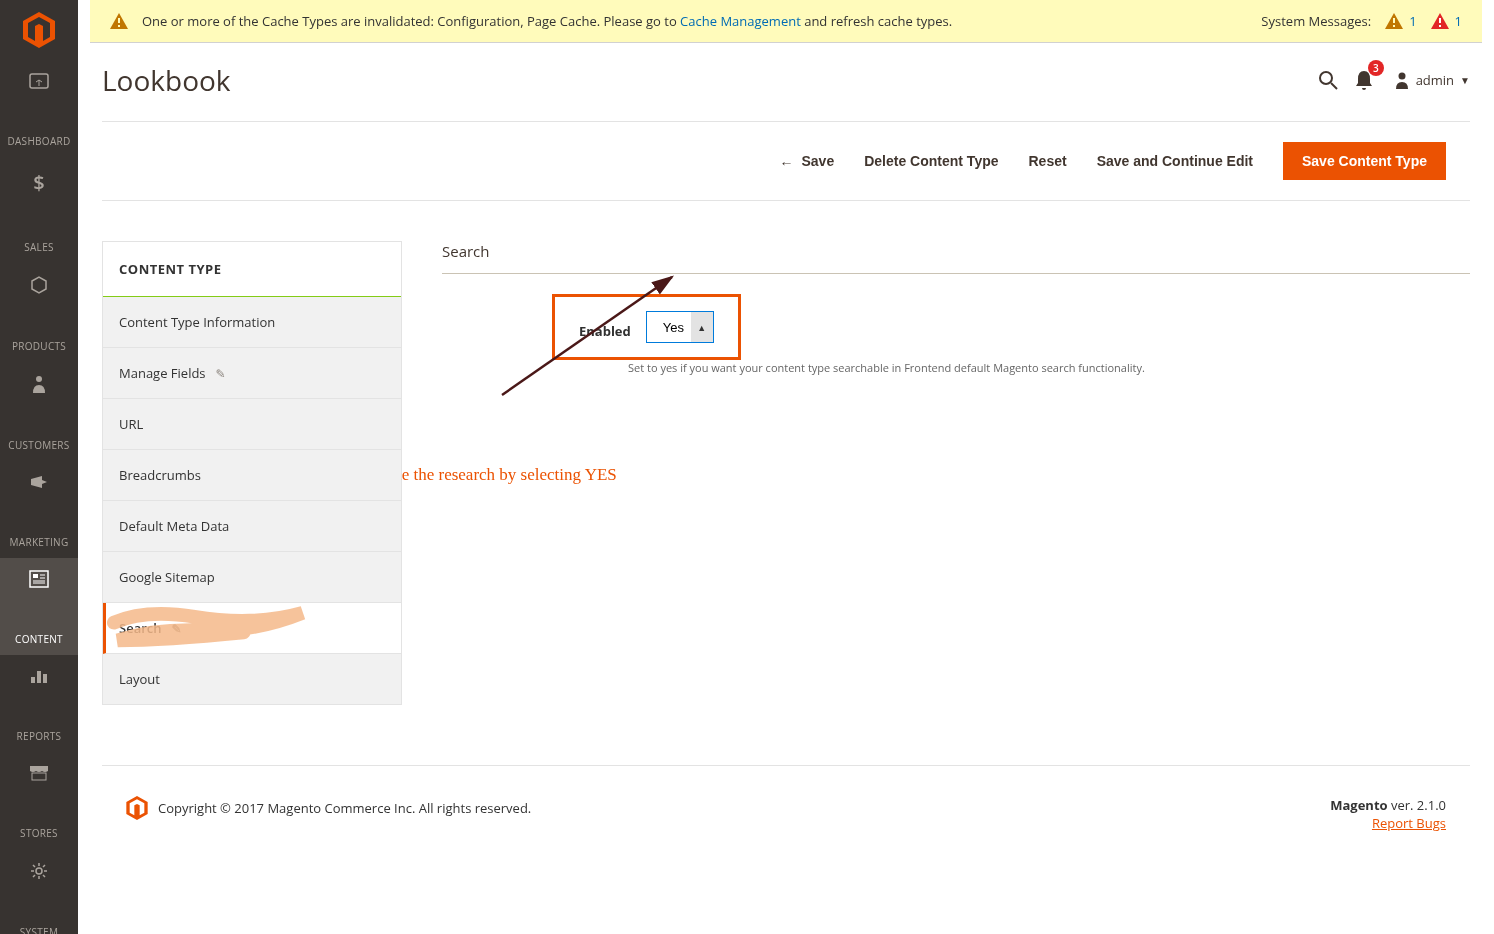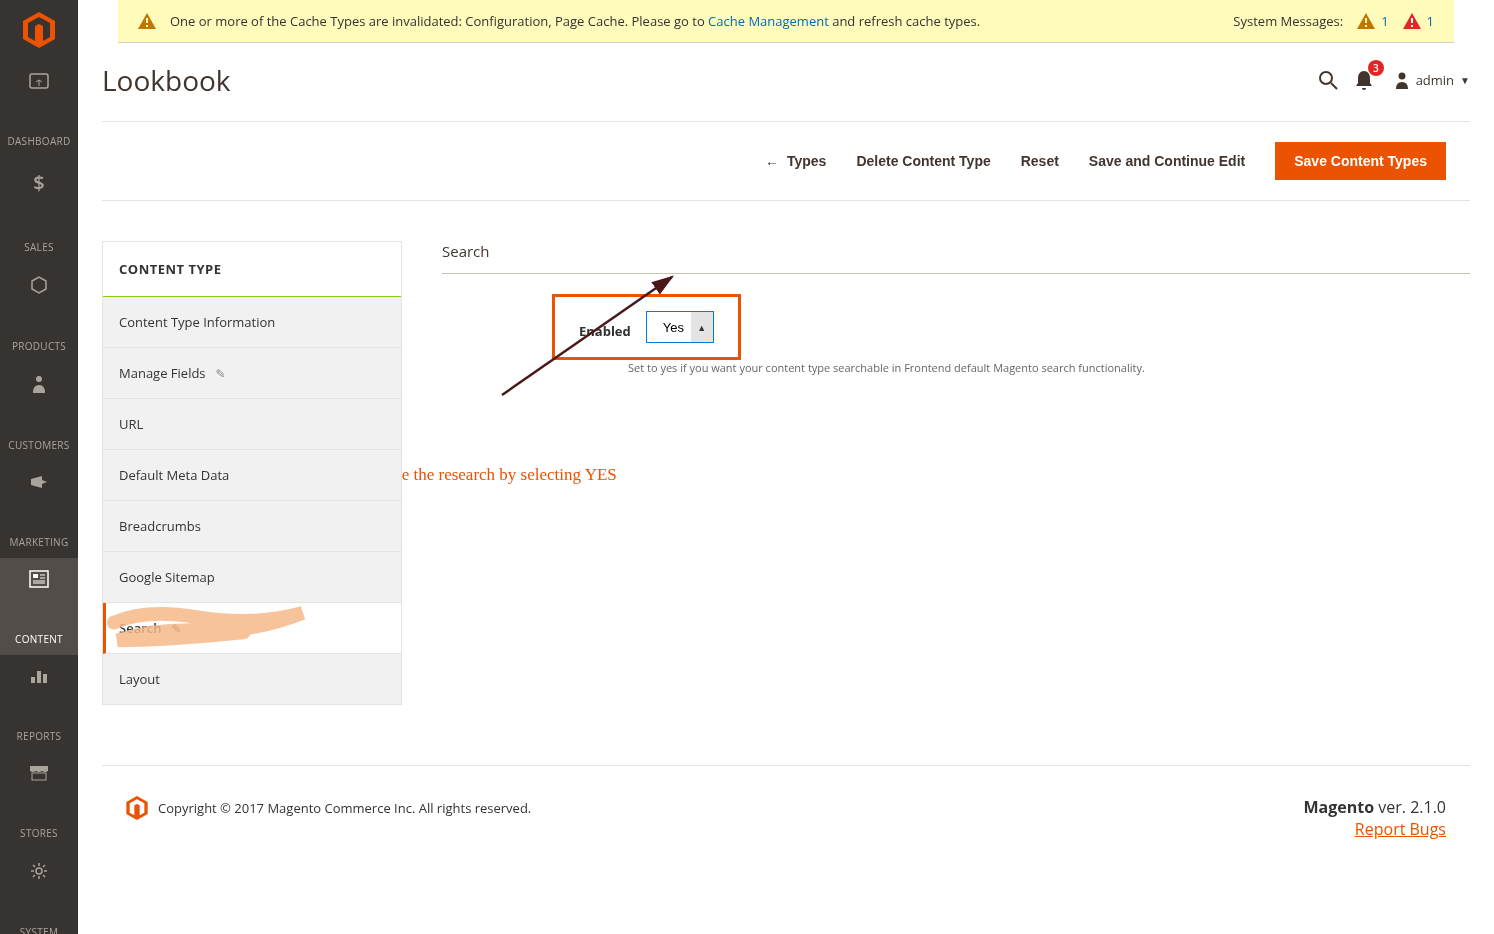--- a/index.html
+++ b/index.html
@@ -10,21 +10,21 @@
     .sidebar { width: 78px; background: #373330; display: flex; flex-direction: column; align-items: center; }
     .logo { width: 78px; height: 60px; display: flex; align-items: center; justify-content: center; }
     .sidebar-item { width: 78px; padding: 12px 0 10px; display: flex; flex-direction: column; align-items: center; cursor: pointer; color: #aaa49d; gap: 40px; }
     .sidebar-item.active { background: #524d49; color: #fff; }
     .sidebar-item .lbl { font-size: 10px; margin-top: 5px; letter-spacing: 0.3px; text-align: center; line-height: 1.2; }
 
     
     .main { flex: 1; background: #fff; }
 
     
-    .msgbar { background: #fffbbb; border-bottom: 1px solid #d1d1d1; padding: 12px 20px; display: flex; align-items: center; margin: 0 40px; }
+    .msgbar { background: #fffbbb; border-bottom: 1px solid #d1d1d1; padding: 12px 20px; display: flex; align-items: center; margin: 0 12px; }
     .msg-left { display: flex; align-items: center; flex: 1; }
     .warn-tri { color: #c07600; margin-right: 14px; font-size: 18px; display:inline-flex; }
     .msgbar .text { color: #333; font-size: 13px; }
     .msgbar a { color: #006bb4; text-decoration: none; }
     .msg-right { display: flex; align-items: center; gap: 14px; }
     .sys-label { color: #333; }
     .sys-chip { display: flex; align-items: center; gap: 6px; color: #006bb4; }
     .sys-chip .warn-tri { margin-right: 0; }
 
     
@@ -59,21 +59,21 @@
     .select-wrap { position: relative; }
     .select { appearance: none; border: 1px solid #007bdb; background: #fff; padding: 5px 28px 5px 16px; font-size: 13px; height: 32px; }
     .select-caret { position: absolute; right: 1px; top: 1px; bottom: 1px; width: 22px; background: #e3e3e3; display: flex; align-items: center; justify-content: center; pointer-events: none; font-size:9px; }
     .field-help { font-size: 11px; color: #666; line-height: 1.4; padding-left: 186px; }
 
     .annotation-text { color: #eb5202; font-size: 17px; margin-top: 60px; margin-left: -80px; font-family: Georgia, serif; }
 
     
     .footer { display:flex; align-items:flex-start; padding: 30px 24px; border-top: 1px solid #e3e3e3; margin: 0 24px; margin-top: 20px; }
     .footer-left { display:flex; align-items:center; gap:10px; flex:1; }
-    .footer-right { text-align:right; font-size:16px; }
+    .footer-right { text-align:right; font-size:13px; }
     .footer-right a { color: #eb5202; }
     .mg-small-logo { color:#eb5202; }
 
     svg { display:block; }
   </style>
 </head>
 <body>
 
 <div class="app">
   <nav class="sidebar">
@@ -212,39 +212,39 @@
             <path d="M2 18 Q2 11 8 11 Q14 11 14 18" fill="#41362f"></path>
           </svg>
         <span>admin</span>
         <span class="chevron-down">▼</span>
       </div>
     </div>
 
     <div class="actionbar">
       <button class="link-btn">
         <span>←</span>
-        <span>Types</span>
+        <span>Save</span>
       </button>
       <button class="link-btn">Delete Content Type</button>
       <button class="link-btn">Reset</button>
       <button class="link-btn">Save and Continue Edit</button>
-      <button class="primary-btn">Save Content Types</button>
+      <button class="primary-btn">Save Content Type</button>
     </div>
 
     <div class="content-wrap">
       <div class="leftnav">
         <div class="leftnav-title">CONTENT TYPE</div>
         <div class="leftnav-item">Content Type Information</div>
         <div class="leftnav-item">
           <span>Manage Fields</span>
           <span class="pencil">✎</span>
         </div>
         <div class="leftnav-item">URL</div>
+        <div class="leftnav-item">Breadcrumbs</div>
         <div class="leftnav-item">Default Meta Data</div>
-        <div class="leftnav-item">Breadcrumbs</div>
         <div class="leftnav-item">Google Sitemap</div>
         <div class="leftnav-item active">
           <span>Search</span>
           <span class="pencil">✎</span>
           <svg class="highlight-scribble" viewBox="0 0 300 48" preserveAspectRatio="none">
               <path d="M8 20 Q40 6 90 14 Q150 24 200 10 Q150 30 100 28 Q50 26 12 38 Q60 38 140 30" stroke="#f5b88a" stroke-width="14" fill="none" stroke-linecap="round" opacity="0.85"></path>
             </svg>
         </div>
         <div class="leftnav-item">Layout</div>
       </div>

